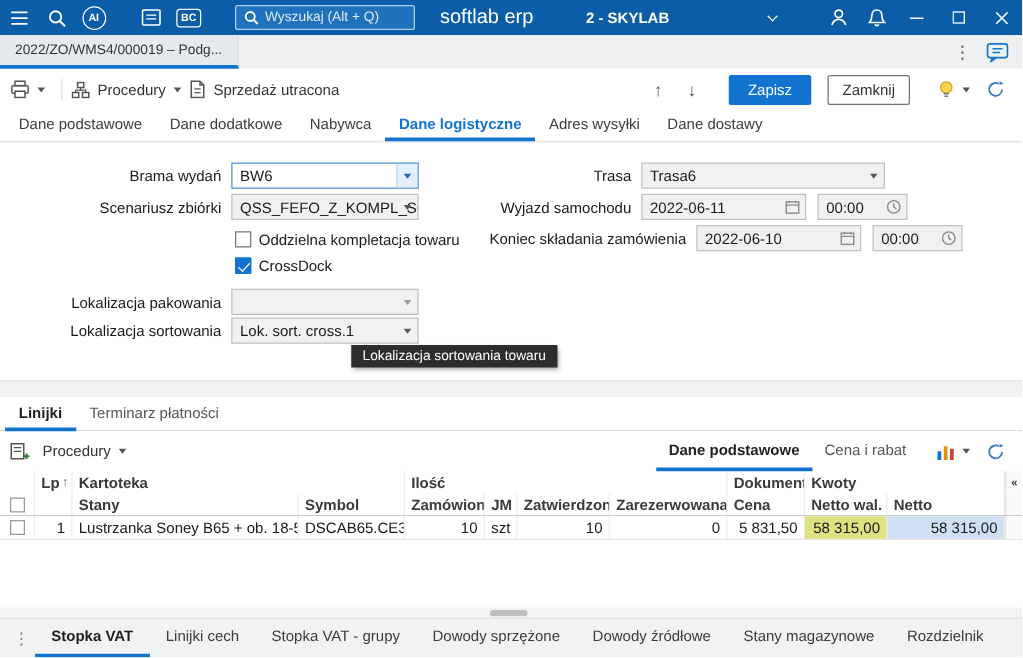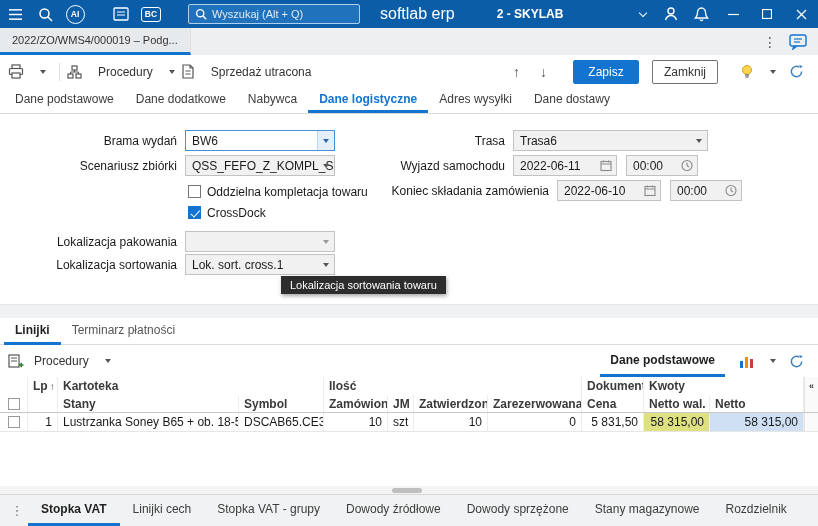--- a/index.html
+++ b/index.html
@@ -5,39 +5,39 @@
   *{margin:0;padding:0;box-sizing:border-box;}
   body{font-family:"Liberation Sans","DejaVu Sans",sans-serif;}
   .app{position:relative;width:818px;height:526px;background:#fff;overflow:hidden;font-size:12px;color:#1a1a1a;}
 
   
   .topbar{height:28px;background:#0a5da6;display:flex;align-items:center;color:#fff;}
   .tb-btn{height:28px;min-width:30px;display:flex;align-items:center;justify-content:center;cursor:pointer;}
   .ai-badge{width:19px;height:19px;border:1.2px solid #fff;border-radius:50%;display:flex;align-items:center;justify-content:center;font-size:8.5px;font-weight:bold;}
   .bc-badge{width:20px;height:15px;border:1.2px solid #fff;border-radius:3px;display:flex;align-items:center;justify-content:center;font-size:8.5px;font-weight:bold;}
   .ml16{margin-left:16px;}
-  .tb-search{margin-left:22px;width:172px;height:20px;background:#1f72bb;border:1px solid #aed0ec;border-radius:2px;display:flex;align-items:center;padding:0 6px;gap:5px;}
+  .tb-search{margin-left:22px;width:144px;height:20px;background:#1f72bb;border:1px solid #aed0ec;border-radius:2px;display:flex;align-items:center;padding:0 6px;gap:5px;}
   .tb-search input{flex:1;min-width:0;background:transparent;border:none;outline:none;color:#fff;font-size:11px;font-family:inherit;}
   .tb-search input::placeholder{color:#ddeaf7;}
   .brand{margin-left:20px;font-size:16px;white-space:nowrap;}
   .company{margin-left:32px;width:172px;height:28px;display:flex;align-items:center;justify-content:space-between;padding:0 10px;font-weight:bold;cursor:pointer;white-space:nowrap;}
   .chev{width:6px;height:6px;border-right:1.4px solid #fff;border-bottom:1.4px solid #fff;transform:rotate(45deg);margin-top:-3px;}
   .tb-right{margin-left:auto;display:flex;align-items:center;height:28px;}
   .win-btn{width:34px;height:28px;display:flex;align-items:center;justify-content:center;cursor:pointer;}
 
   
   .docrow{height:27px;background:#edeff1;display:flex;align-items:stretch;gap:36px;}
   .doctab{display:flex;align-items:center;padding:0 12px;font-size:11px;color:#333;background:#e7eaed;border-bottom:3px solid #1374d0;border-right:1px solid #dcdee0;white-space:nowrap;overflow:hidden;max-width:210px;cursor:pointer;}
   .doc-actions{margin-left:auto;display:flex;align-items:center;padding-right:6px;gap:2px;}
   .doc-dots{width:24px;text-align:center;color:#555;font-size:14px;cursor:pointer;}
   .doc-chat{width:28px;height:24px;display:flex;align-items:center;justify-content:center;cursor:pointer;}
 
   
   .toolbar{height:33px;display:flex;align-items:center;padding:0 8px;background:#fff;}
-  .tool{display:flex;align-items:center;gap:16px;margin-right:6px;cursor:pointer;color:#333;white-space:nowrap;}
+  .tool{display:flex;align-items:center;gap:6px;margin-right:6px;cursor:pointer;color:#333;white-space:nowrap;}
   .tri{width:0;height:0;border-left:3.5px solid transparent;border-right:3.5px solid transparent;border-top:4.5px solid #555;}
   .vsep{width:1px;height:18px;background:#ddd;margin:0 7px;}
   .nav-arrows{margin-left:auto;display:flex;align-items:center;gap:20px;color:#555;font-size:14px;}
   .nav-arrows span{cursor:pointer;}
   .btn{height:24px;width:66px;border-radius:2px;font-size:12px;display:flex;align-items:center;justify-content:center;cursor:pointer;}
   .btn-save{background:#1374d0;color:#fff;border:1px solid #1374d0;margin-left:26px;}
   .btn-close{background:#fff;color:#333;border:1px solid #757575;margin-left:13px;}
   .tool-right{display:flex;align-items:center;margin-left:22px;gap:7px;}
 
   
@@ -50,21 +50,21 @@
   .frow{position:absolute;display:flex;align-items:center;}
   .flabel{text-align:right;padding-right:8px;color:#1a1a1a;white-space:nowrap;}
   .lbl-l{width:185px;}
   .lbl-r{width:173px;}
   .field{height:21px;background:#f1f1f1;border:1px solid #c2c2c2;display:flex;align-items:center;padding:0 6px;color:#1a1a1a;position:relative;white-space:nowrap;overflow:hidden;}
   .field .tri{position:absolute;right:5px;top:8px;}
   .field .ficon{position:absolute;right:4px;top:3px;}
   .combo-active{background:#fff;border:1px solid #4a90d9;padding-right:20px;}
   .caretbox{position:absolute;right:0;top:0;width:17px;height:19px;background:#e3effc;border-left:1px solid #bcd6f0;display:flex;align-items:center;justify-content:center;}
   .caretbox .tri{position:static;border-top-color:#2a68ab;}
-  .w150{width:150px;} .w195{width:195px;} .w112{width:104px;} .w72{width:72px;}
+  .w150{width:150px;} .w195{width:195px;} .w112{width:132px;} .w72{width:72px;}
   .cbrow{position:absolute;display:flex;align-items:flex-start;gap:6px;cursor:pointer;}
   .cb{width:13px;height:13px;border:1px solid #757575;background:#fff;position:relative;}
   .cb.checked{background:#1374d0;border-color:#1374d0;}
   .cb.checked::after{content:"";position:absolute;left:4px;top:1px;width:3.5px;height:7.5px;border:solid #fff;border-width:0 1.8px 1.8px 0;transform:rotate(42deg);}
   .tooltip{position:absolute;left:281px;top:162px;background:#2d2d2d;color:#fff;font-size:11px;padding:3px 9px;box-shadow:1px 2px 4px rgba(0,0,0,.35);white-space:nowrap;z-index:5;}
 
   .band{height:14px;background:#eff1f3;border-top:1px solid #e6e6e6;}
 
   
   .ltabs{height:27px;display:flex;align-items:stretch;padding:0 4px;border-bottom:1px solid #dcdcdc;background:#fff;}
@@ -371,20 +371,21 @@
           <line x1="11" y1="11" x2="15.5" y2="11" stroke="#2e7d32" stroke-width="1.6"></line>
           <line x1="13.2" y1="8.8" x2="13.2" y2="13.2" stroke="#2e7d32" stroke-width="1.6"></line>
         </svg>
     </div>
     <div class="tool" style="margin-left:4px;">
       <span>Procedury</span>
       <span class="tri"></span>
     </div>
     <div class="lt-right">
       <div class="vtab active">Dane podstawowe</div>
+      <div class="vtab">Cena i rabat</div>
       <div class="lt-icons">
         <div class="tool">
           <svg width="15" height="14" viewBox="0 0 15 14">
               <rect x="1" y="7" width="3" height="7" fill="#1374d0"></rect>
               <rect x="6" y="3" width="3" height="11" fill="#e2930d"></rect>
               <rect x="11" y="5" width="3" height="9" fill="#c9413b"></rect>
             </svg>
           <span class="tri"></span>
         </div>
         <div class="tool">
@@ -446,19 +447,19 @@
     <div class="hscroll">
       <div class="hthumb"></div>
     </div>
   </div>
 
   <footer class="btabs">
     <span class="bmore">⋮</span>
     <div class="btab active">Stopka VAT</div>
     <div class="btab">Linijki cech</div>
     <div class="btab">Stopka VAT - grupy</div>
+    <div class="btab">Dowody sprzężone</div>
     <div class="btab">Dowody źródłowe</div>
-    <div class="btab">Dowody sprzężone</div>
     <div class="btab">Stany magazynowe</div>
     <div class="btab">Rozdzielnik</div>
   </footer>
 
 </div>
 
 </body></html>

